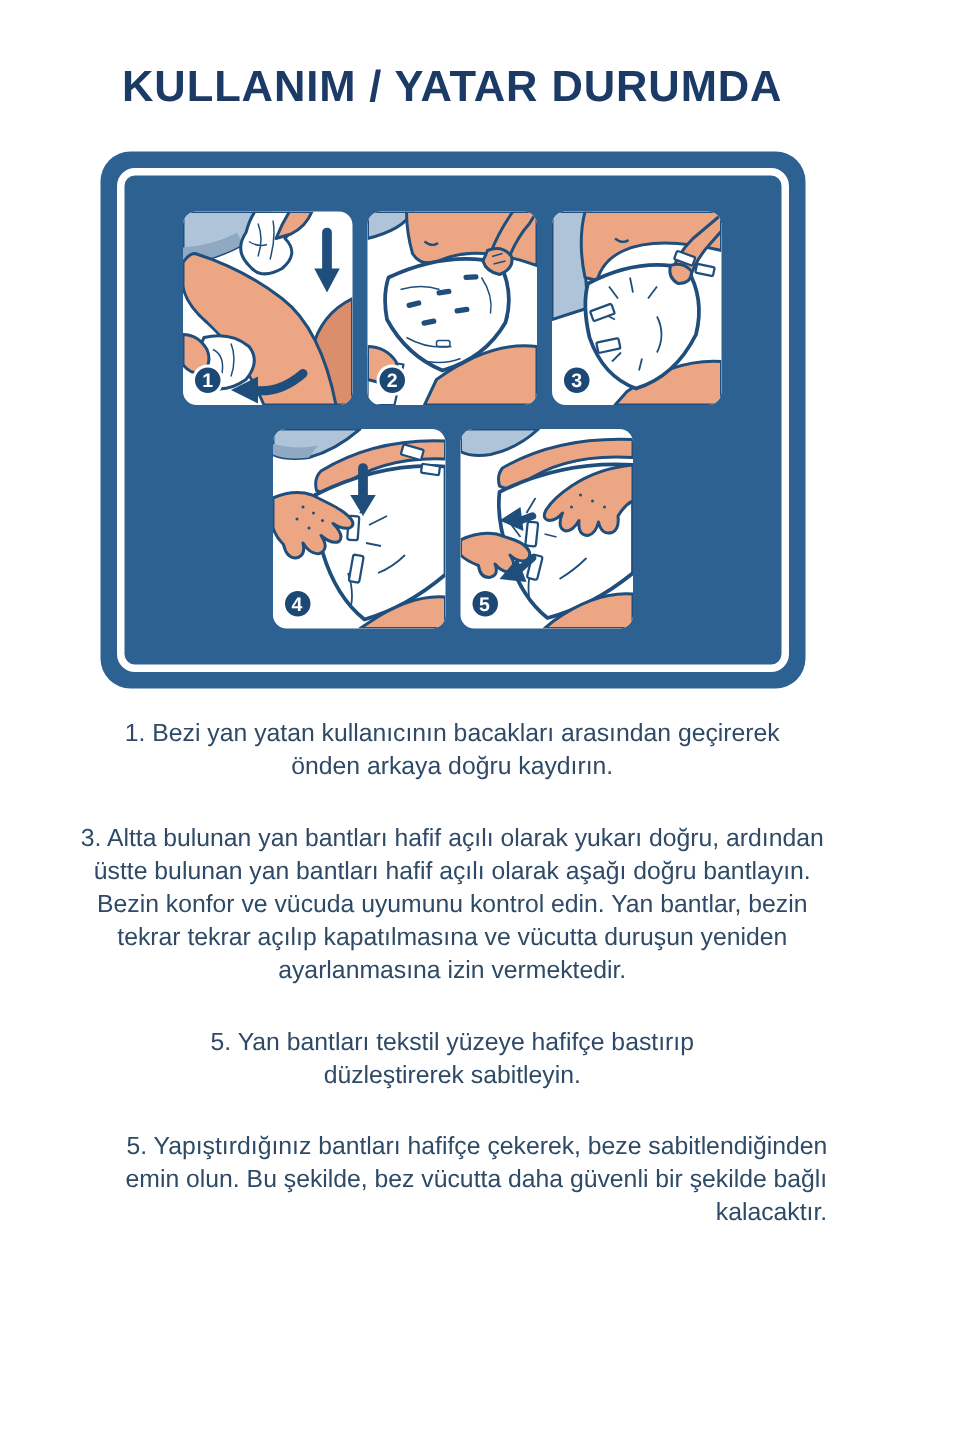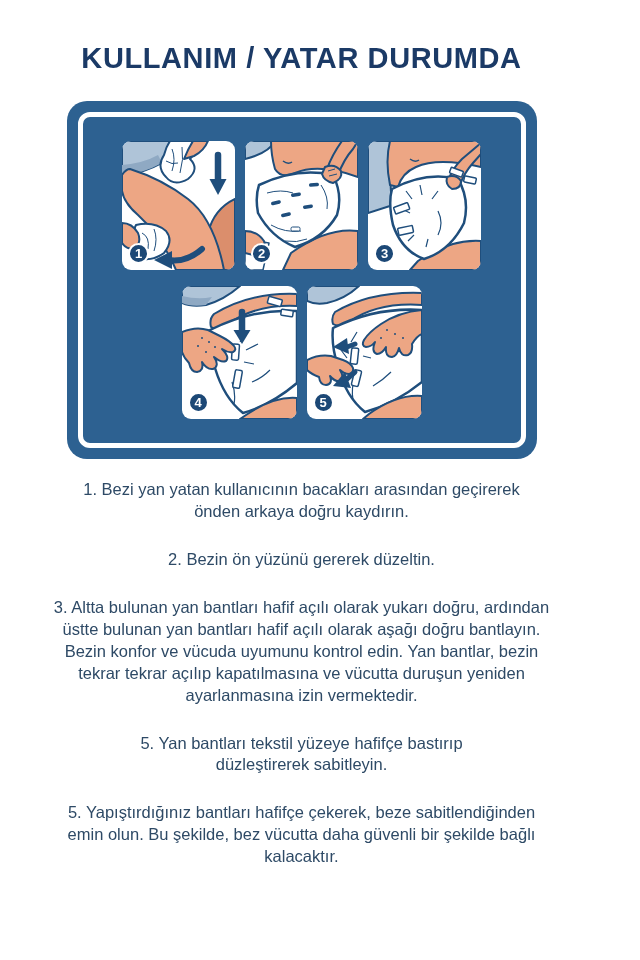--- a/index.html
+++ b/index.html
@@ -67,21 +67,21 @@
     text-align:center;
     color:#2e4a66;
     font-size:16.5px;
     line-height:1.33;
     margin:0 auto 26px;
   }
   .step-1 { max-width:478px; }
   .step-2 { max-width:478px; }
   .step-3 { max-width:508px;text-align:center; }
   .step-4 { max-width:420px; }
-  .step-5 { max-width:500px; }
+  .step-5 { max-width:500px;text-align:right; }
 </style>
 </head>
 <body>
 
 <div class="page">
 
   <h1 class="title">KULLANIM / YATAR DURUMDA</h1>
 
   <div class="illus-box">
     <div class="illus-ring">
@@ -250,19 +250,18 @@
           <span class="badge">5</span>
         </div>
 
       </div>
 
     </div>
   </div>
 
   <div class="steps">
     <p class="step step-1">1. Bezi yan yatan kullanıcının bacakları arasından geçirerek önden arkaya doğru kaydırın.</p>
-    <p class="step step-2">2. Bezin ön yüzünü gererek düzeltin.</p>
     <p class="step step-3">3. Altta bulunan yan bantları hafif açılı olarak yukarı doğru, ardından üstte bulunan yan bantları hafif açılı olarak aşağı doğru bantlayın. Bezin konfor ve vücuda uyumunu kontrol edin. Yan bantlar, bezin tekrar tekrar açılıp kapatılmasına ve vücutta duruşun yeniden ayarlanmasına izin vermektedir.</p>
     <p class="step step-4">5. Yan bantları tekstil yüzeye hafifçe bastırıp düzleştirerek sabitleyin.</p>
     <p class="step step-5">5. Yapıştırdığınız bantları hafifçe çekerek, beze sabitlendiğinden emin olun. Bu şekilde, bez vücutta daha güvenli bir şekilde bağlı kalacaktır.</p>
   </div>
 
 </div>
 
 </body></html>

